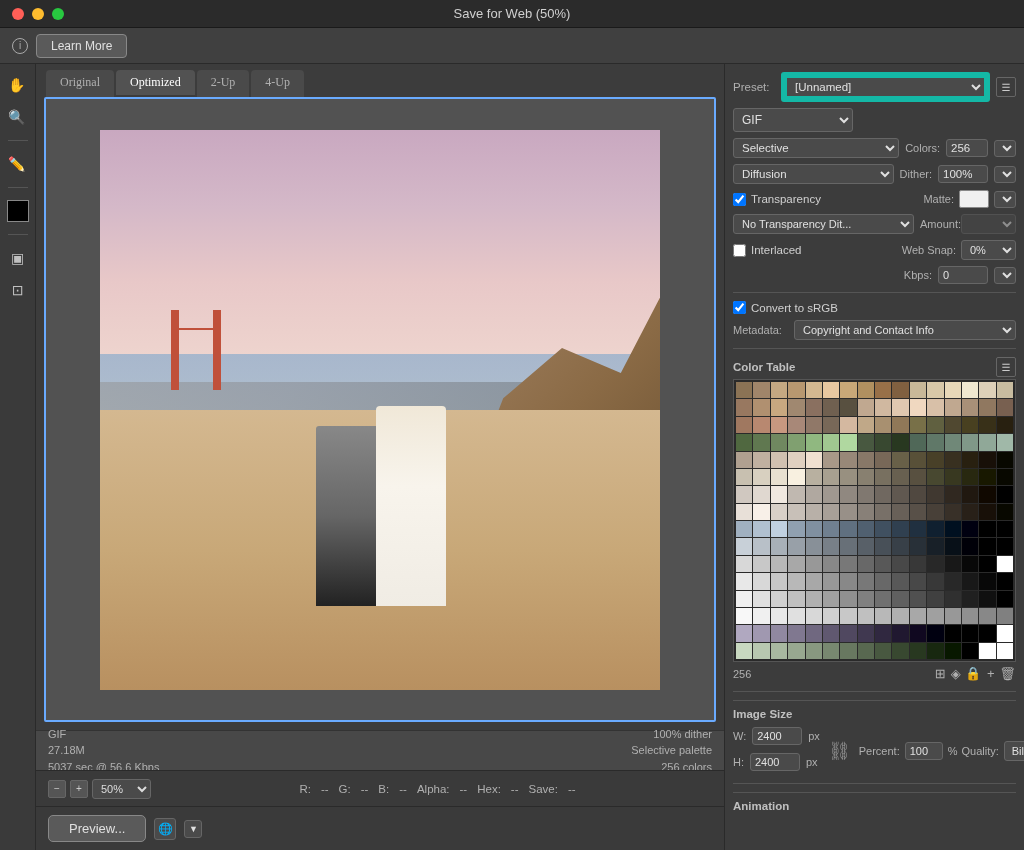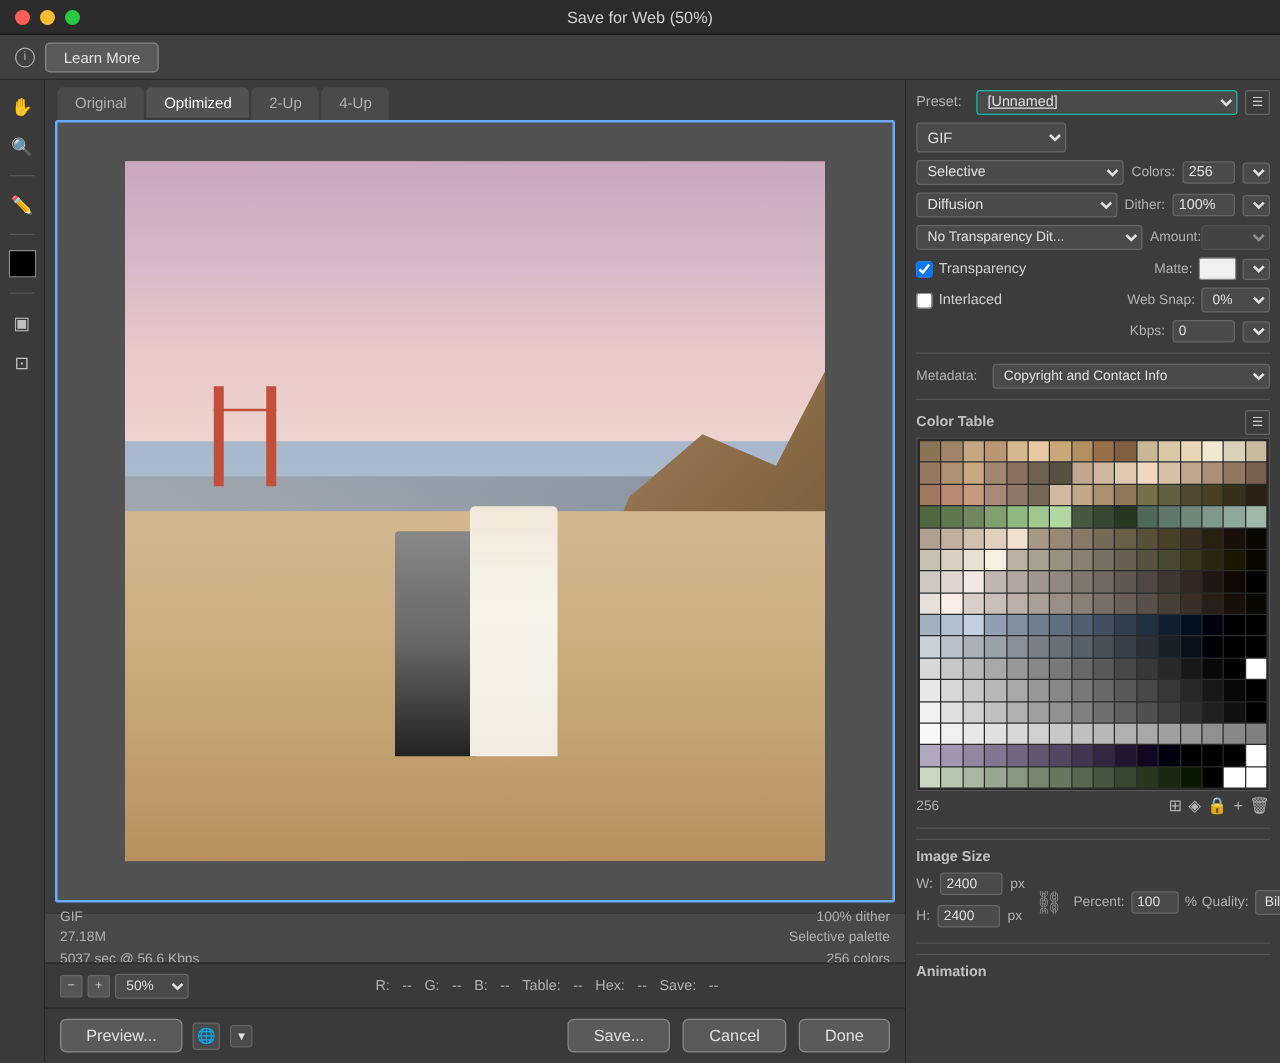--- a/index.html
+++ b/index.html
@@ -133,20 +133,21 @@
       flex: 1;
       display: flex;
       flex-direction: column;
       background: #3c3c3c;
       overflow: hidden;
     }
     .tabs-bar {
       display: flex;
       padding: 6px 10px 0;
       gap: 2px;
+      font-family: Liberation Serif, serif;
     }
     .tab {
       padding: 5px 14px;
       background: #4a4a4a;
       color: #b0b0b0;
       border-radius: 4px 4px 0 0;
       cursor: pointer;
       font-size: 12px;
     }
     .tab.active {
@@ -471,26 +472,25 @@
       gap: 6px;
     }
     .preset-label {
       color: #b0b0b0;
       font-size: 11.5px;
       min-width: 42px;
     }
     .preset-select {
       flex: 1;
       background: #4a4a4a;
-      border: 1px solid #14b8a6;
+      border: 6px solid #14b8a6;
       color: #e0e0e0;
       padding: 2px 4px;
       border-radius: 3px;
       font-size: 11.5px;
-      text-decoration: underline;
     }
     .format-row {
       display: flex;
       align-items: center;
       gap: 6px;
     }
     .format-select {
       background: #4a4a4a;
       border: 1px solid #666;
       color: #e0e0e0;
@@ -648,42 +648,37 @@
           <div class="zoom-btn">+</div>
           <select class="zoom-select"><option>50%</option><option>25%</option><option>100%</option></select>
         </div>
         <div class="pixel-info">
           <span>R:</span>
           <span>--</span>
           <span>G:</span>
           <span>--</span>
           <span>B:</span>
           <span>--</span>
-          <span>Table:</span>
+          <span>Alpha:</span>
           <span>--</span>
           <span>Hex:</span>
           <span>--</span>
           <span>Save:</span>
           <span>--</span>
         </div>
       </div>
 
       <div class="action-bar">
         <div class="action-left">
           <button class="action-btn btn-save preview-btn">
             <span>Preview...</span>
           </button>
           <div style="width:22px;height:22px;background:#4a4a4a;border:1px solid #666;border-radius:3px;display:flex;align-items:center;justify-content:center;cursor:pointer;">🌐</div>
           <div style="width:18px;height:18px;background:#4a4a4a;border:1px solid #666;border-radius:3px;display:flex;align-items:center;justify-content:center;cursor:pointer;font-size:9px;">▼</div>
         </div>
-        <div class="action-right">
-          <button class="action-btn btn-save">Save...</button>
-          <button class="action-btn btn-cancel">Cancel</button>
-          <button class="action-btn btn-done">Done</button>
-        </div>
       </div>
     </div>
 
     <div class="right-panel">
 
       <div class="preset-row">
         <span class="preset-label">Preset:</span>
         <select class="preset-select">
           <option>[Unnamed]</option>
         </select>
@@ -705,40 +700,40 @@
         <select style="width:22px;background:#4a4a4a;border:1px solid #666;color:#e0e0e0;padding:1px;border-radius:3px;font-size:10px;"><option>▼</option></select>
       </div>
 
       <div style="display:flex;gap:6px;align-items:center;">
         <select style="flex:1;background:#4a4a4a;border:1px solid #666;color:#e0e0e0;padding:2px 4px;border-radius:3px;font-size:11.5px;">
           <option>Diffusion</option>
         </select>
         <span style="color:#b0b0b0;font-size:11px;">Dither:</span>
         <input type="text" class="panel-number" value="100%" style="width: 50px;">
         <select style="width:22px;background:#4a4a4a;border:1px solid #666;color:#e0e0e0;padding:1px;border-radius:3px;font-size:10px;"><option>▼</option></select>
-      </div>
-
-      <div style="display:flex;align-items:center;justify-content:space-between;">
-        <select style="flex:1;background:#4a4a4a;border:1px solid #666;color:#e0e0e0;padding:2px 4px;border-radius:3px;font-size:11px;margin-right:6px;">
-          <option>No Transparency Dit...</option>
-        </select>
-        <span style="color:#b0b0b0;font-size:11px;">Amount:</span>
-        <select style="width:55px;background:#4a4a4a;border:1px solid #666;color:#e0e0e0;padding:2px 4px;border-radius:3px;font-size:11px;opacity:0.5;"><option></option></select>
       </div>
 
       <div style="display:flex;align-items:center;justify-content:space-between;">
         <label class="checkbox-label">
           <input type="checkbox" checked="" style="">
           <span>Transparency</span>
         </label>
         <div style="display:flex;align-items:center;gap:5px;">
           <span style="color:#b0b0b0;font-size:11px;">Matte:</span>
           <div class="matte-box"></div>
           <select style="width:22px;background:#4a4a4a;border:1px solid #666;color:#e0e0e0;padding:1px;border-radius:3px;font-size:10px;"><option>▼</option></select>
         </div>
+      </div>
+
+      <div style="display:flex;align-items:center;justify-content:space-between;">
+        <select style="flex:1;background:#4a4a4a;border:1px solid #666;color:#e0e0e0;padding:2px 4px;border-radius:3px;font-size:11px;margin-right:6px;">
+          <option>No Transparency Dit...</option>
+        </select>
+        <span style="color:#b0b0b0;font-size:11px;">Amount:</span>
+        <select style="width:55px;background:#4a4a4a;border:1px solid #666;color:#e0e0e0;padding:2px 4px;border-radius:3px;font-size:11px;opacity:0.5;"><option></option></select>
       </div>
 
       <div style="display:flex;align-items:center;justify-content:space-between;">
         <label class="checkbox-label">
           <input type="checkbox" style="">
           <span>Interlaced</span>
         </label>
         <div style="display:flex;align-items:center;gap:5px;">
           <span style="color:#b0b0b0;font-size:11px;">Web Snap:</span>
           <select style="width:55px;background:#4a4a4a;border:1px solid #666;color:#e0e0e0;padding:2px 4px;border-radius:3px;font-size:11px;">
@@ -748,20 +743,26 @@
       </div>
 
       <div style="display:flex;align-items:center;justify-content:flex-end;gap:6px;">
         <span style="color:#b0b0b0;font-size:11px;">Kbps:</span>
         <input type="text" style="width: 50px; background: rgb(74, 74, 74); border: 1px solid rgb(102, 102, 102); color: rgb(224, 224, 224); padding: 2px 4px; border-radius: 3px; font-size: 11px;" value="0">
         <select style="width:22px;background:#4a4a4a;border:1px solid #666;color:#e0e0e0;padding:1px;border-radius:3px;font-size:10px;"><option>▼</option></select>
       </div>
 
       <div class="divider"></div>
 
+      <div class="convert-row">
+        <label class="checkbox-label">
+          <input type="checkbox" checked="" style="">
+          <span>Convert to sRGB</span>
+        </label>
+      </div>
 
 
       <div class="metadata-row">
         <span class="metadata-label">Metadata:</span>
         <select class="metadata-select">
           <option>Copyright and Contact Info</option>
         </select>
       </div>
 
       <div class="divider"></div>

